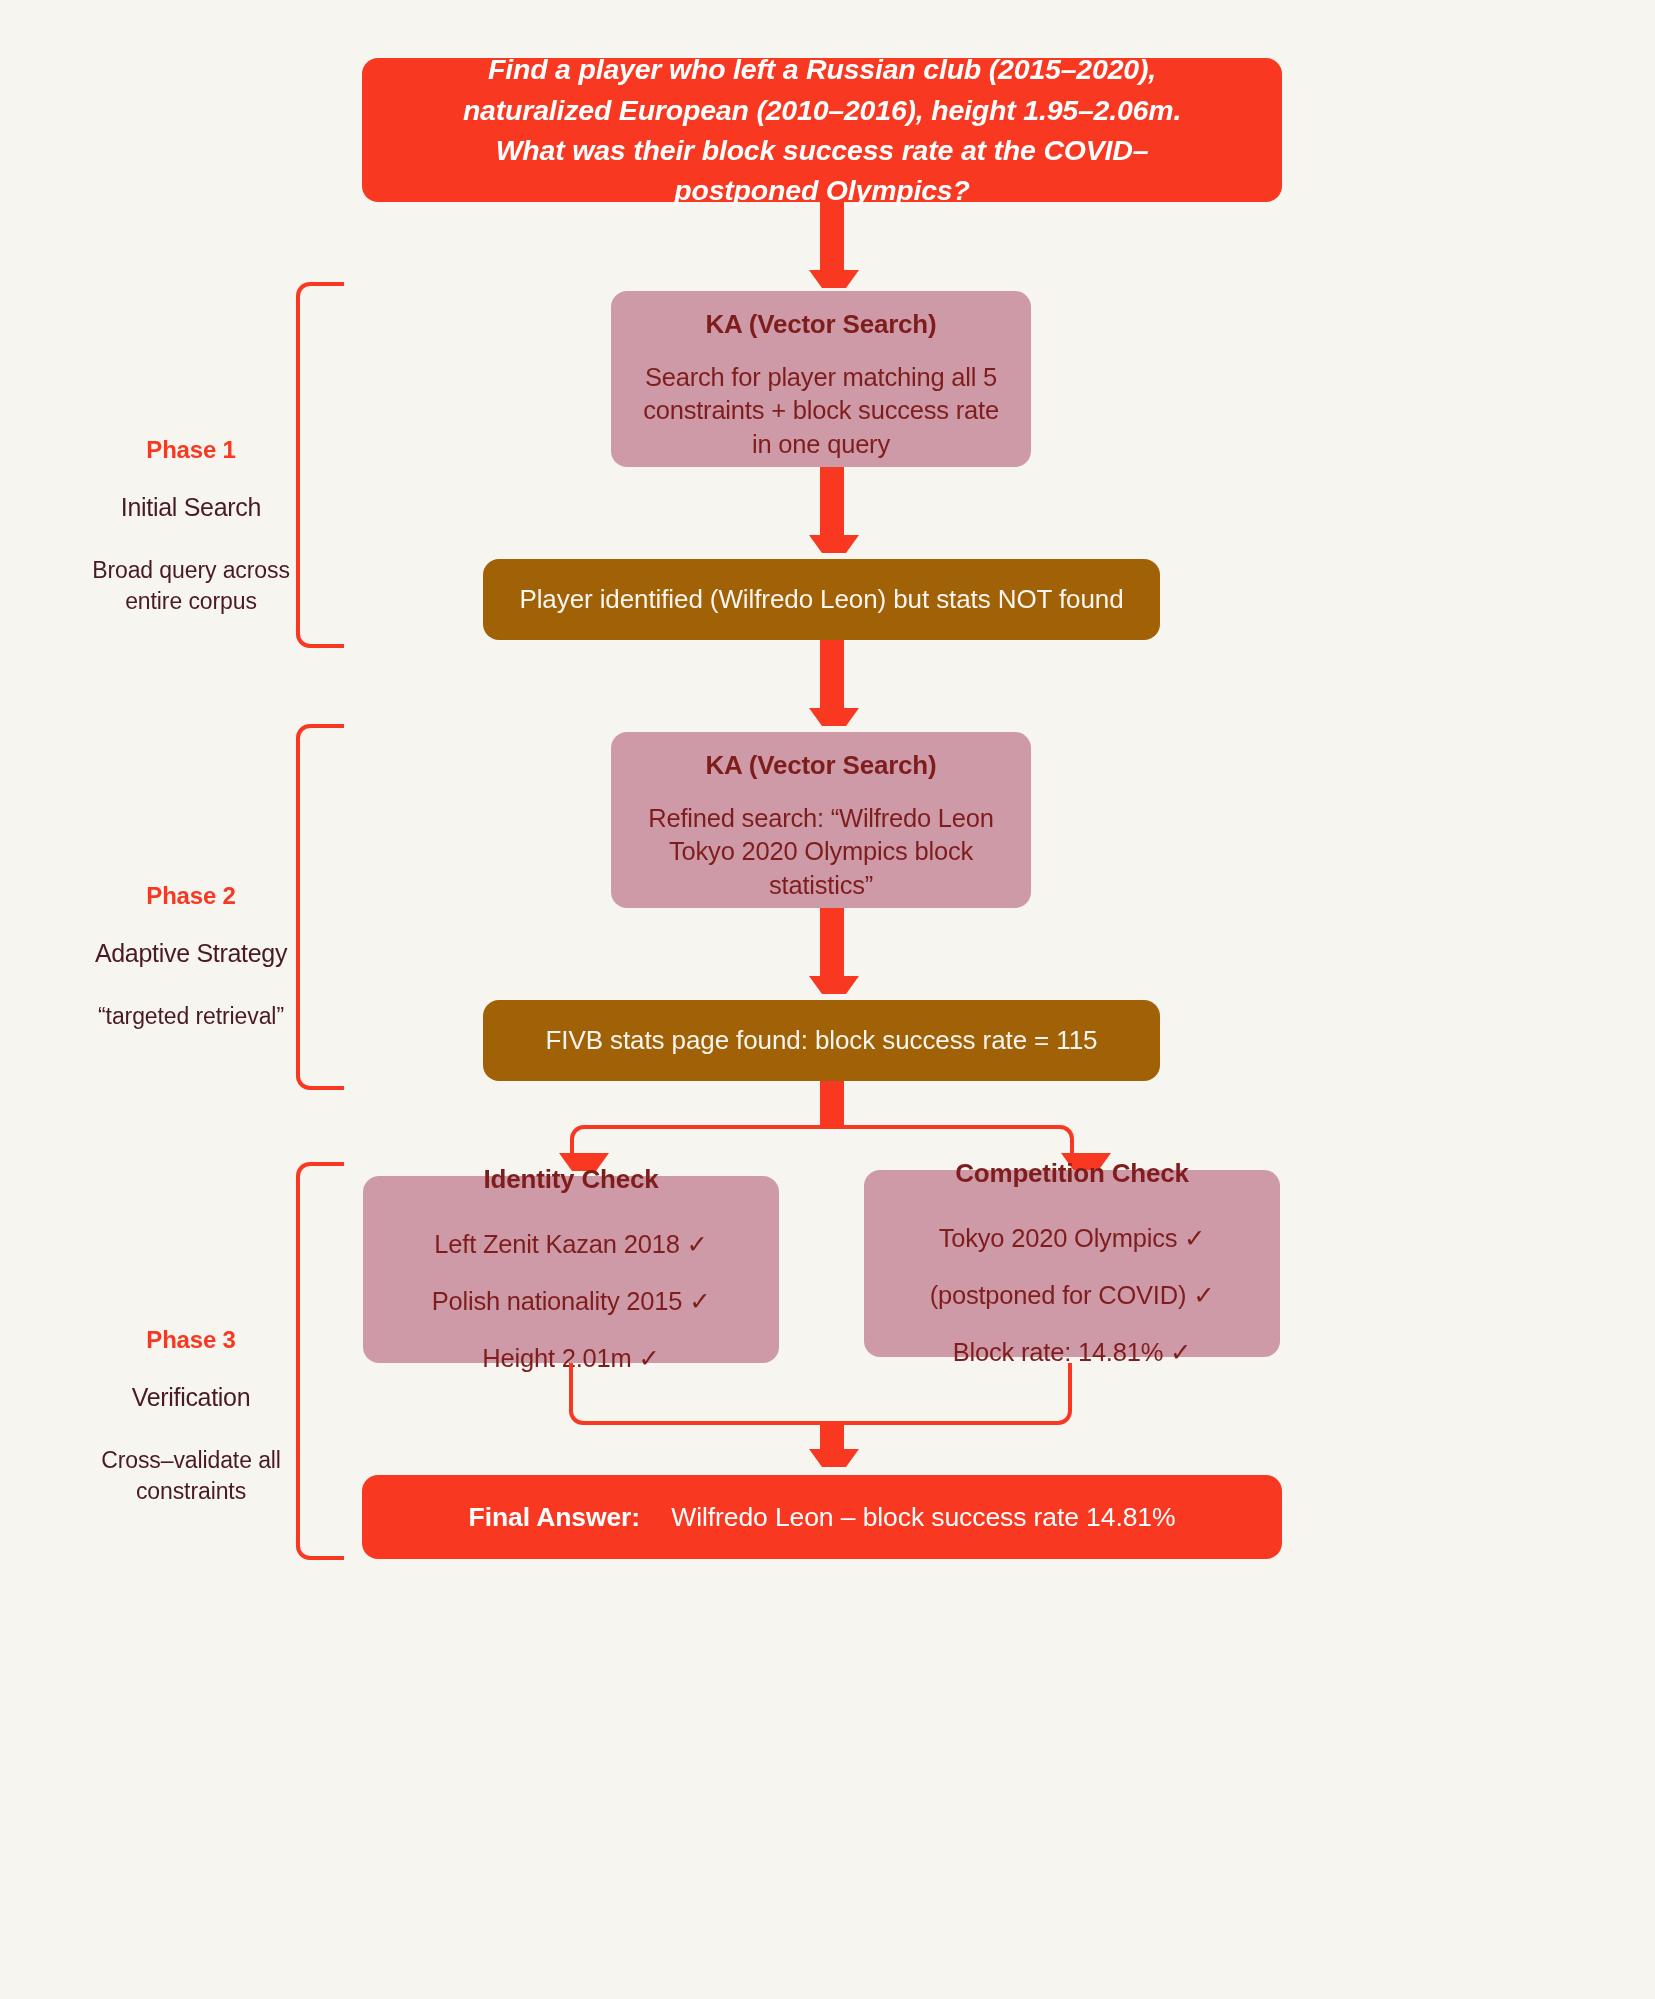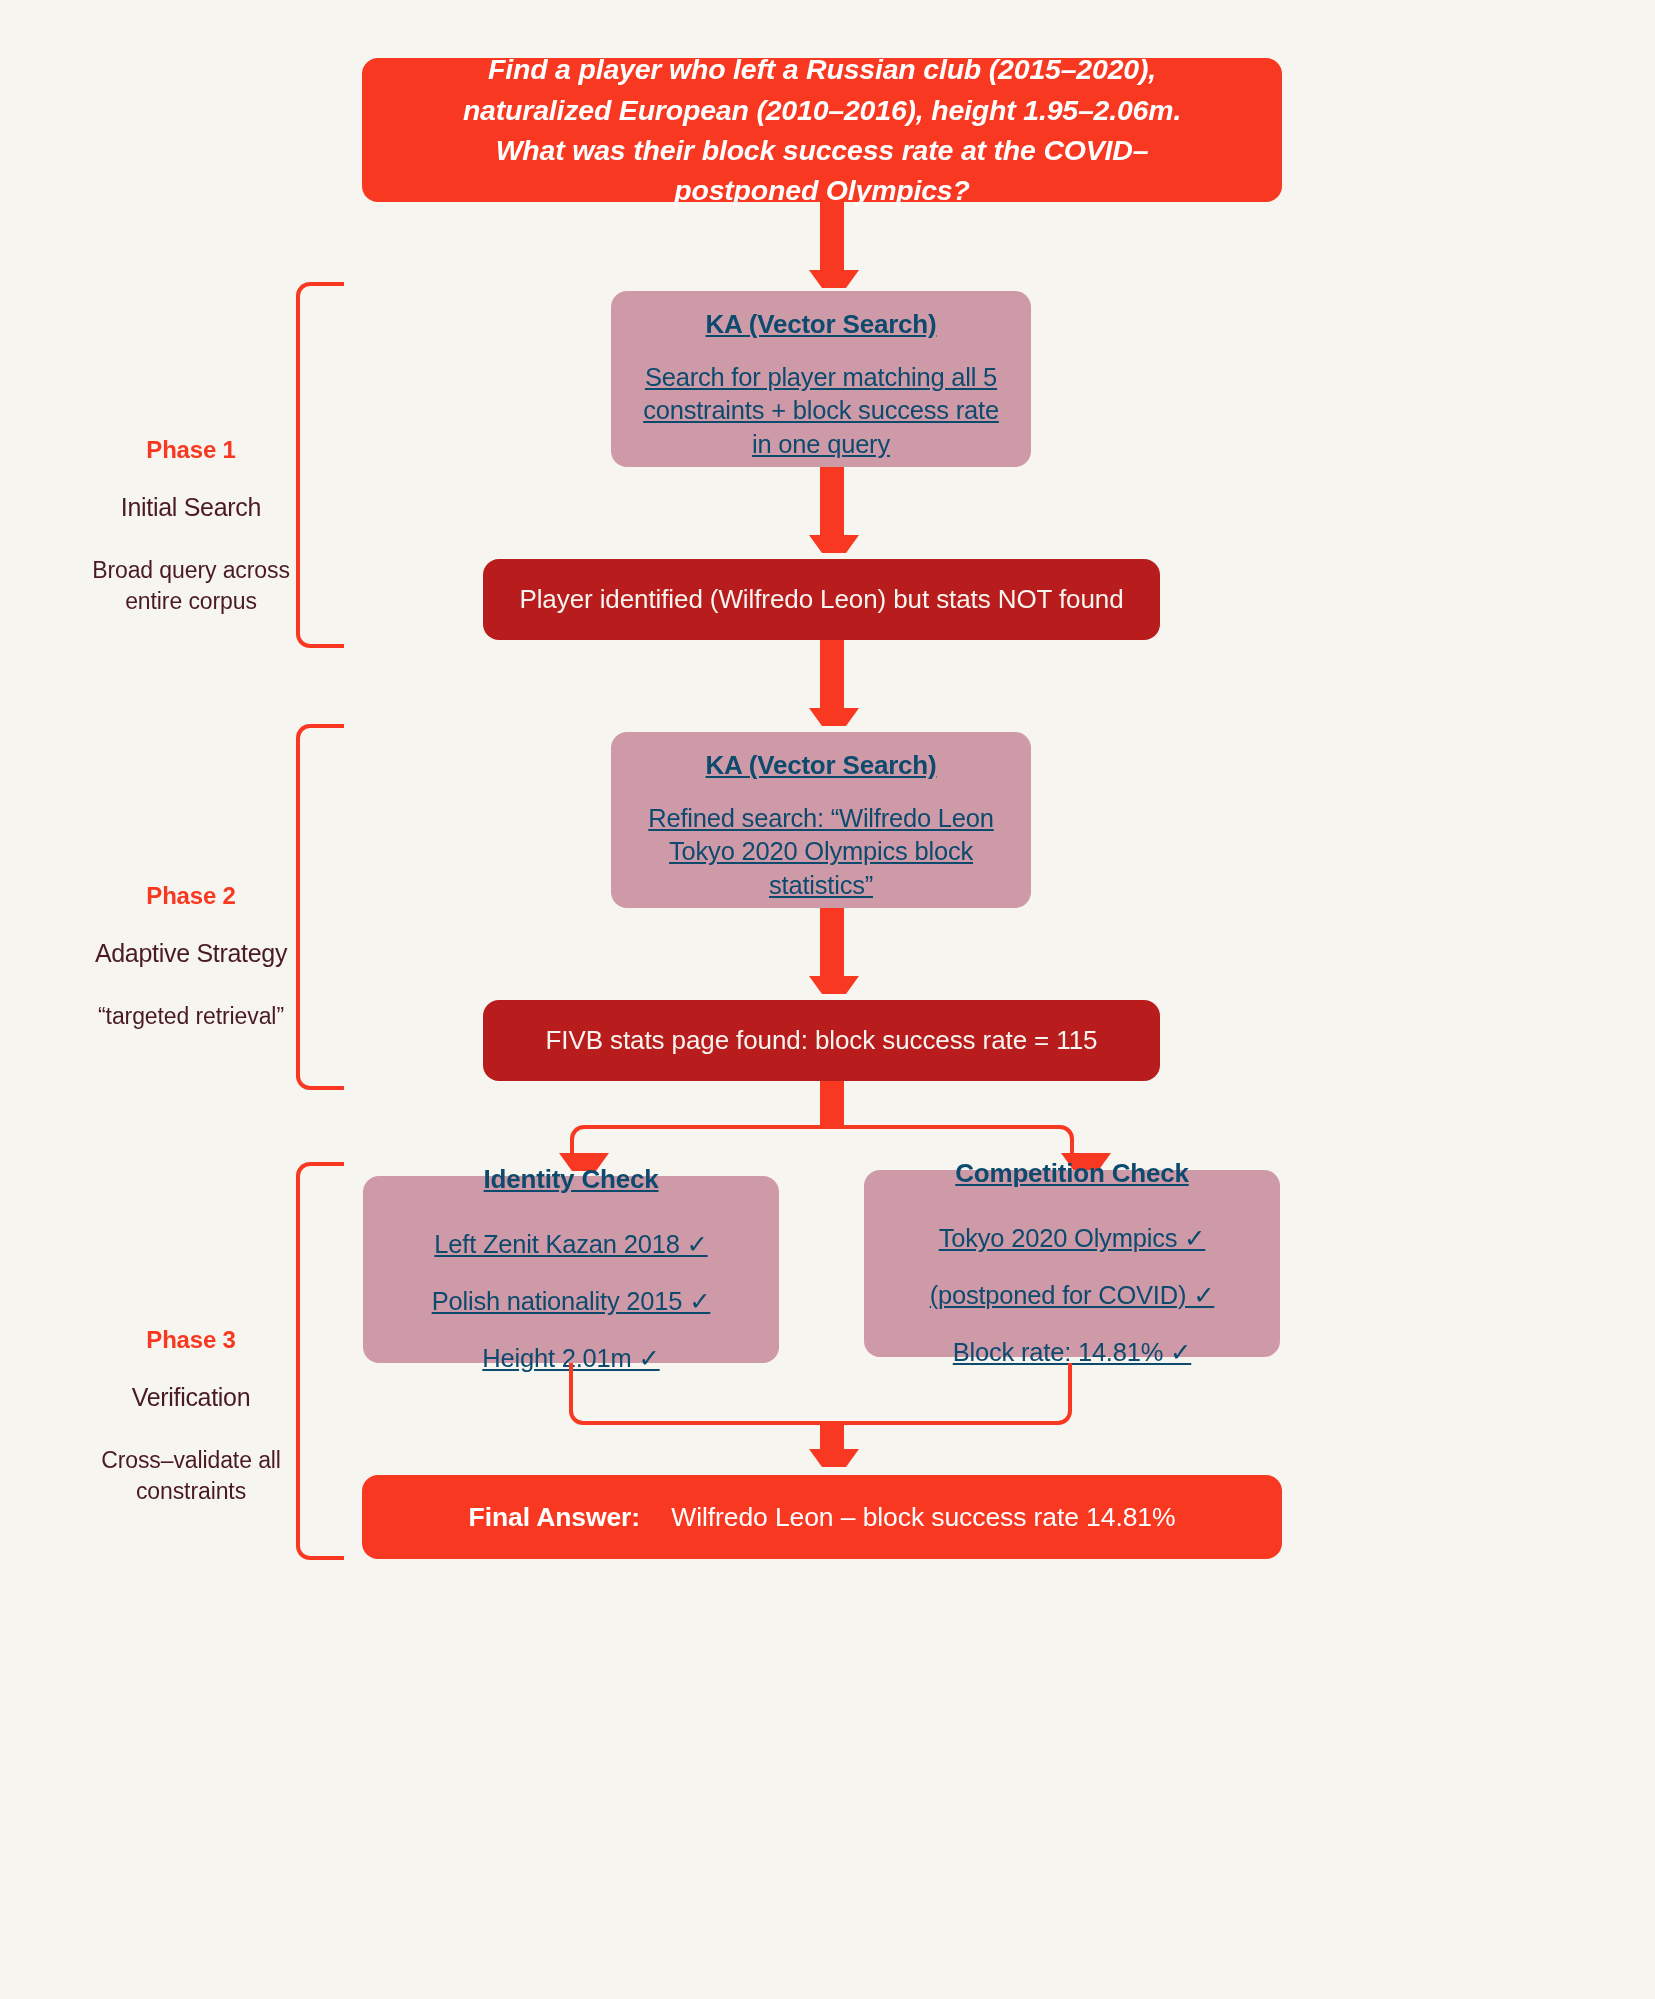--- a/index.html
+++ b/index.html
@@ -20,25 +20,24 @@
     align-items: center;
     justify-content: center;
     text-align: center;
   }
   .box-red {
     background: #F93822;
     color: #FFFFFF;
   }
   .box-mauve {
     background: #CE9AA8;
-    color: #0c4a6e;
-    text-decoration: underline;
+    color: #7f1d1d;
   }
   .box-dark {
-    background: #b91c1c;
+    background: #a16207;
     color: #F7F5F0;
     justify-content: center;
   }
 
   .q-text {
     font-size: 28.5px;
     font-weight: bold;
     font-style: italic;
     line-height: 1.42;
     letter-spacing: -0.2px;

